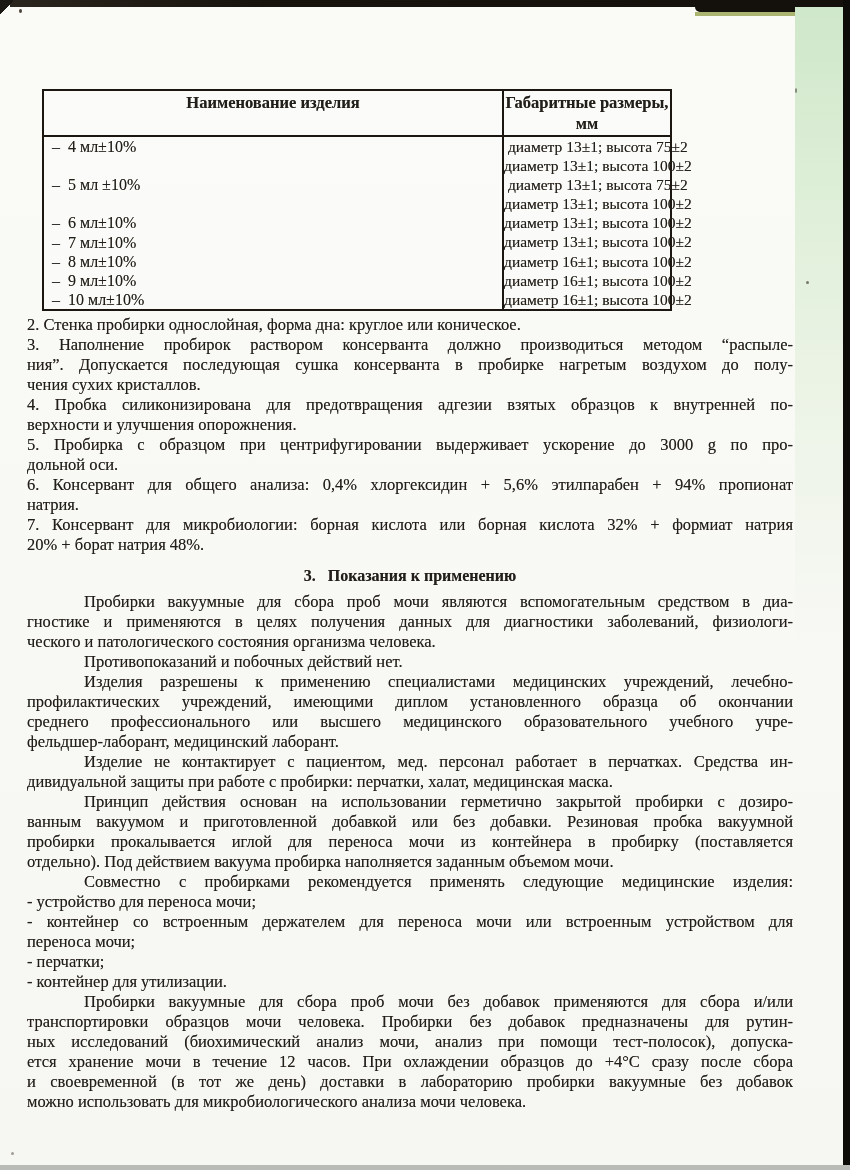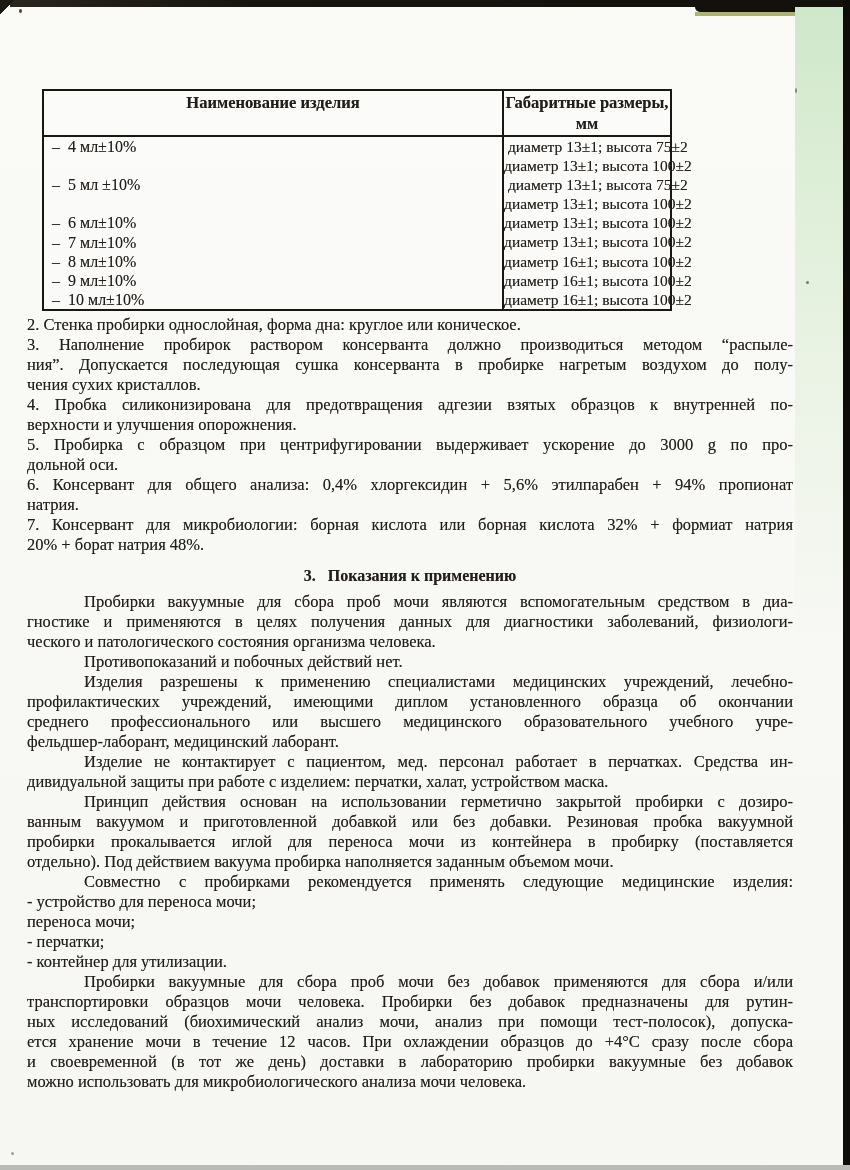--- a/index.html
+++ b/index.html
@@ -133,35 +133,36 @@
           <div class="line">Противопоказаний и побочных действий нет.</div>
         </div>
         <div class="para ind">
           <div class="line jl">Изделия разрешены к применению специалистами медицинских учреждений, лечебно-</div>
           <div class="line jl">профилактических учреждений, имеющими диплом установленного образца об окончании</div>
           <div class="line jl">среднего профессионального или высшего медицинского образовательного учебного учре-</div>
           <div class="line">фельдшер-лаборант, медицинский лаборант.</div>
         </div>
         <div class="para ind">
           <div class="line jl">Изделие не контактирует с пациентом, мед. персонал работает в перчатках. Средства ин-</div>
-          <div class="line">дивидуальной защиты при работе с изделием: перчатки, халат, устройством маска.</div>
+          <div class="line">дивидуальной защиты при работе с пробирки: перчатки, халат, медицинская маска.</div>
         </div>
         <div class="para ind">
           <div class="line jl">Принцип действия основан на использовании герметично закрытой пробирки с дозиро-</div>
           <div class="line jl">ванным вакуумом и приготовленной добавкой или без добавки. Резиновая пробка вакуумной</div>
           <div class="line jl">пробирки прокалывается иглой для переноса мочи из контейнера в пробирку (поставляется</div>
           <div class="line">отдельно). Под действием вакуума пробирка наполняется заданным объемом мочи.</div>
         </div>
         <div class="para ind">
           <div class="line jl">Совместно с пробирками рекомендуется применять следующие медицинские изделия:</div>
         </div>
         <div class="para">
           <div class="line">- устройство для переноса мочи;</div>
         </div>
         <div class="para">
+          <div class="line jl">- контейнер со встроенным держателем для переноса мочи или встроенным устройством для</div>
           <div class="line">переноса мочи;</div>
         </div>
         <div class="para">
           <div class="line">- перчатки;</div>
         </div>
         <div class="para">
           <div class="line">- контейнер для утилизации.</div>
         </div>
         <div class="para ind">
           <div class="line jl">Пробирки вакуумные для сбора проб мочи без добавок применяются для сбора и/или</div>

